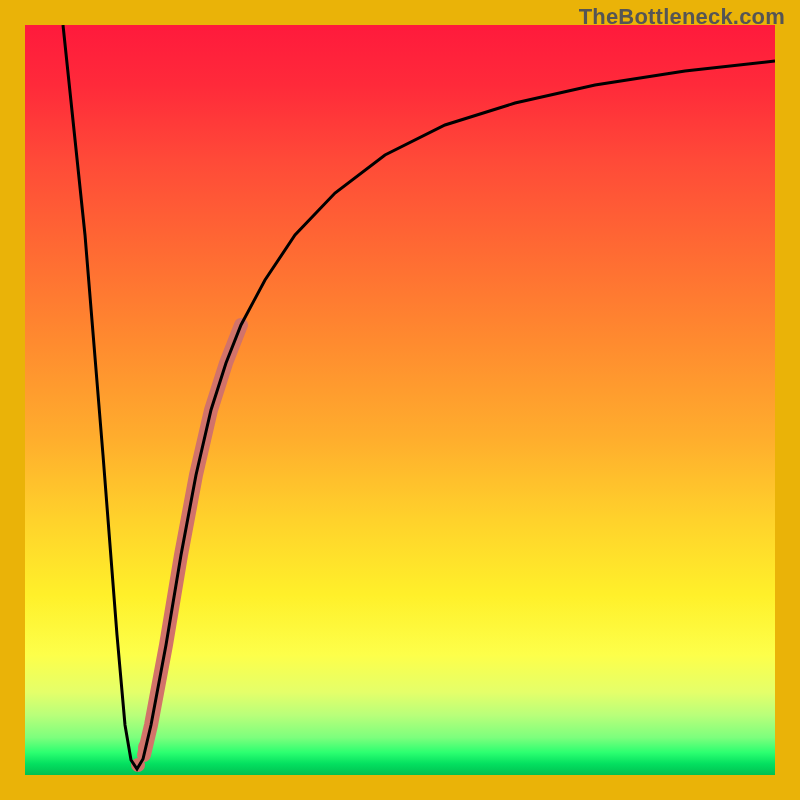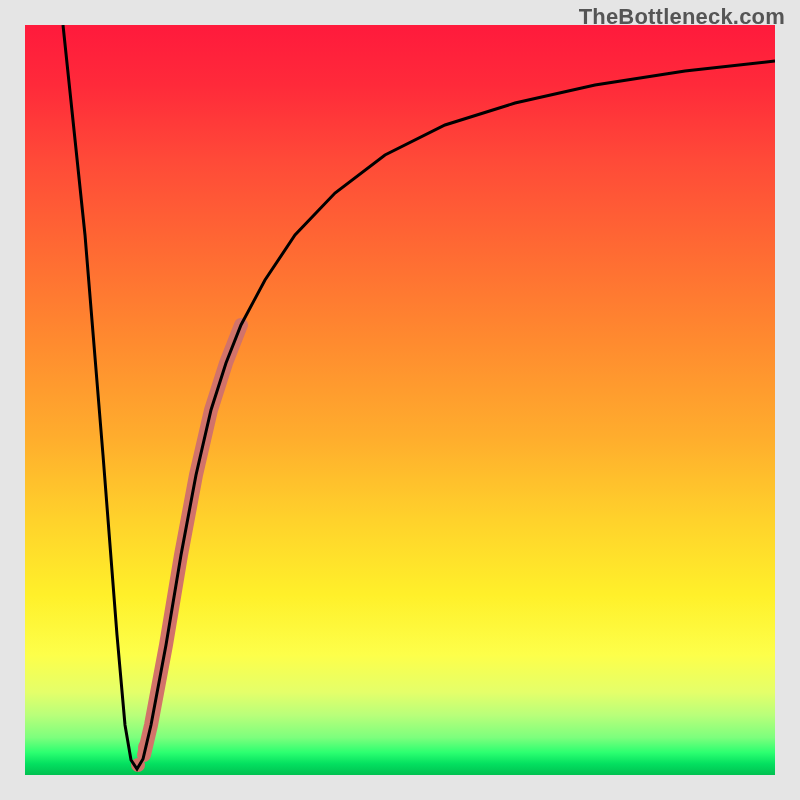--- a/index.html
+++ b/index.html
@@ -8,21 +8,21 @@
     width: 800px;
     height: 800px;
     background: #000;
     font-family: Arial, Helvetica, sans-serif;
     overflow: hidden;
   }
   .frame {
     position: relative;
     width: 800px;
     height: 800px;
-    background: #e5e5e5;
+    background: #eab308;
   }
   .plot-area {
     position: absolute;
     left: 25px;
     top: 25px;
     width: 750px;
     height: 750px;
     
     background: linear-gradient(
       to bottom,

